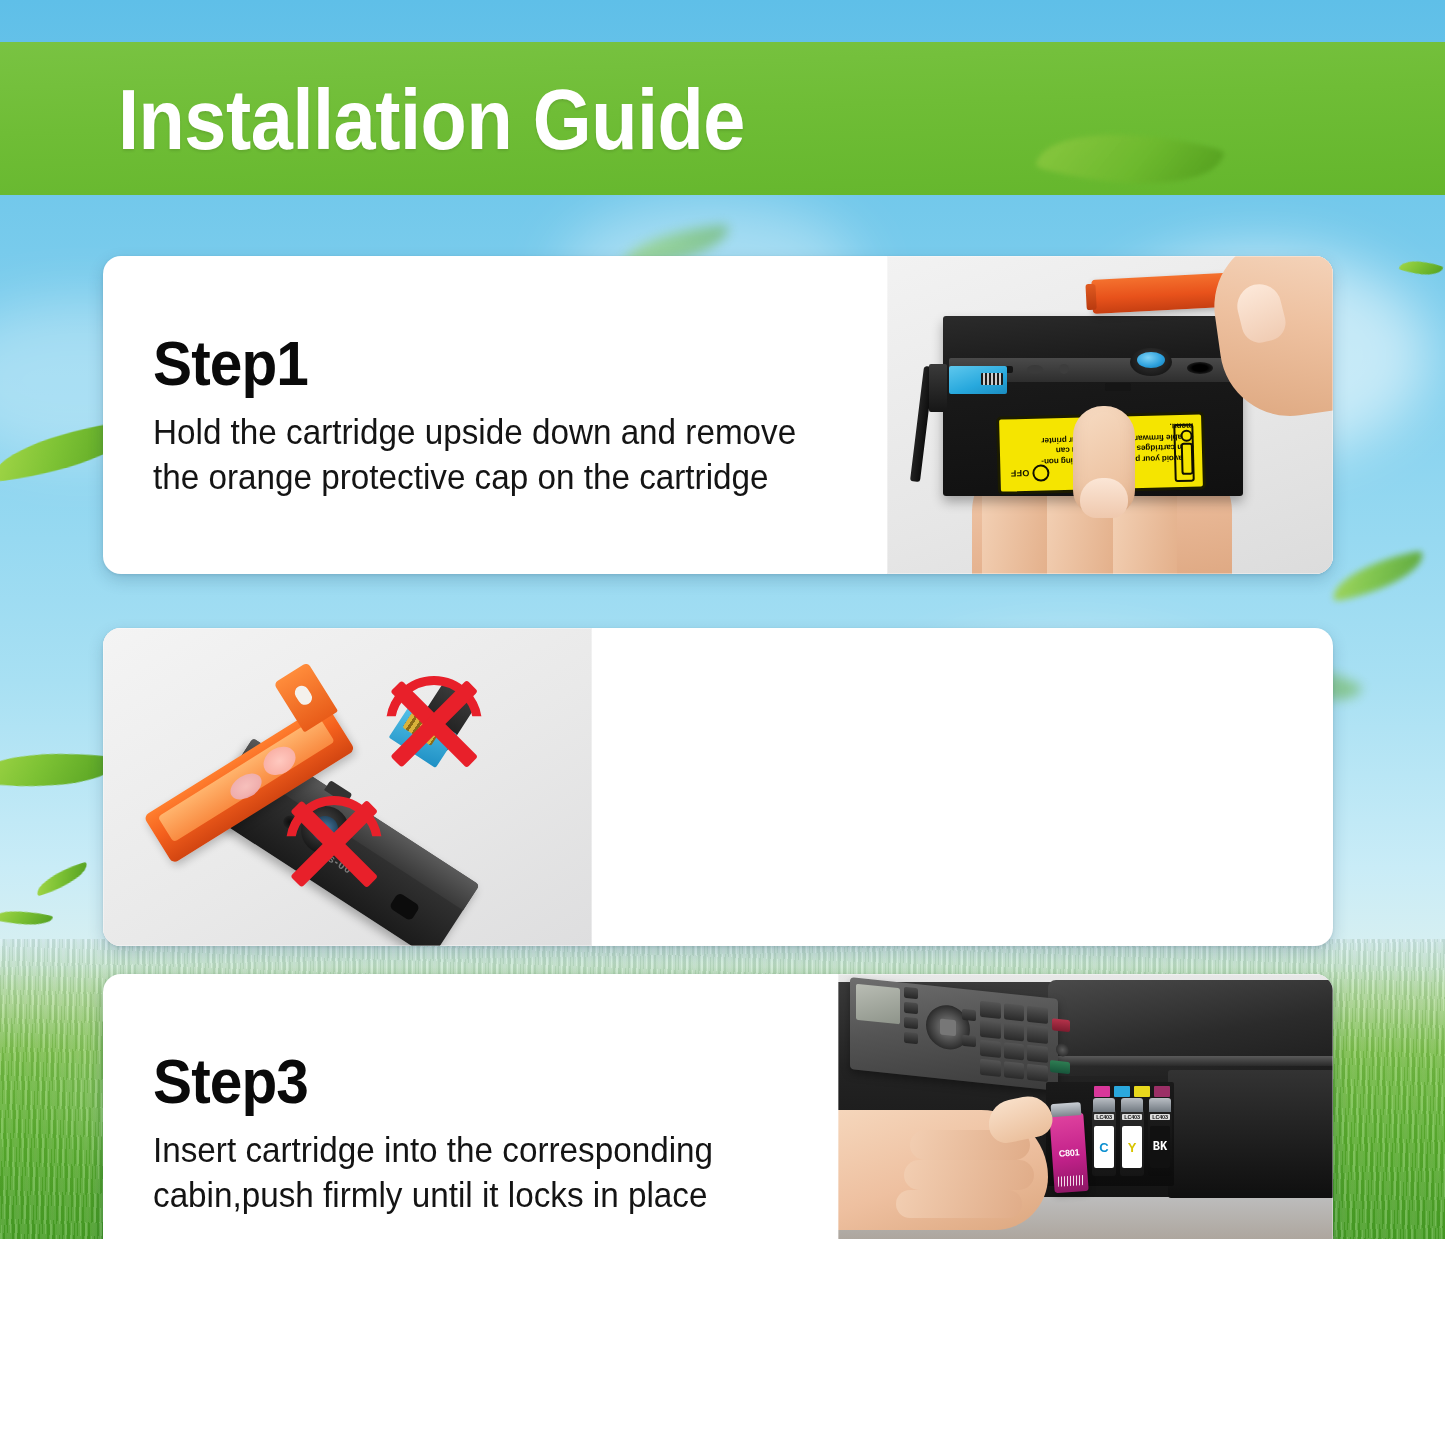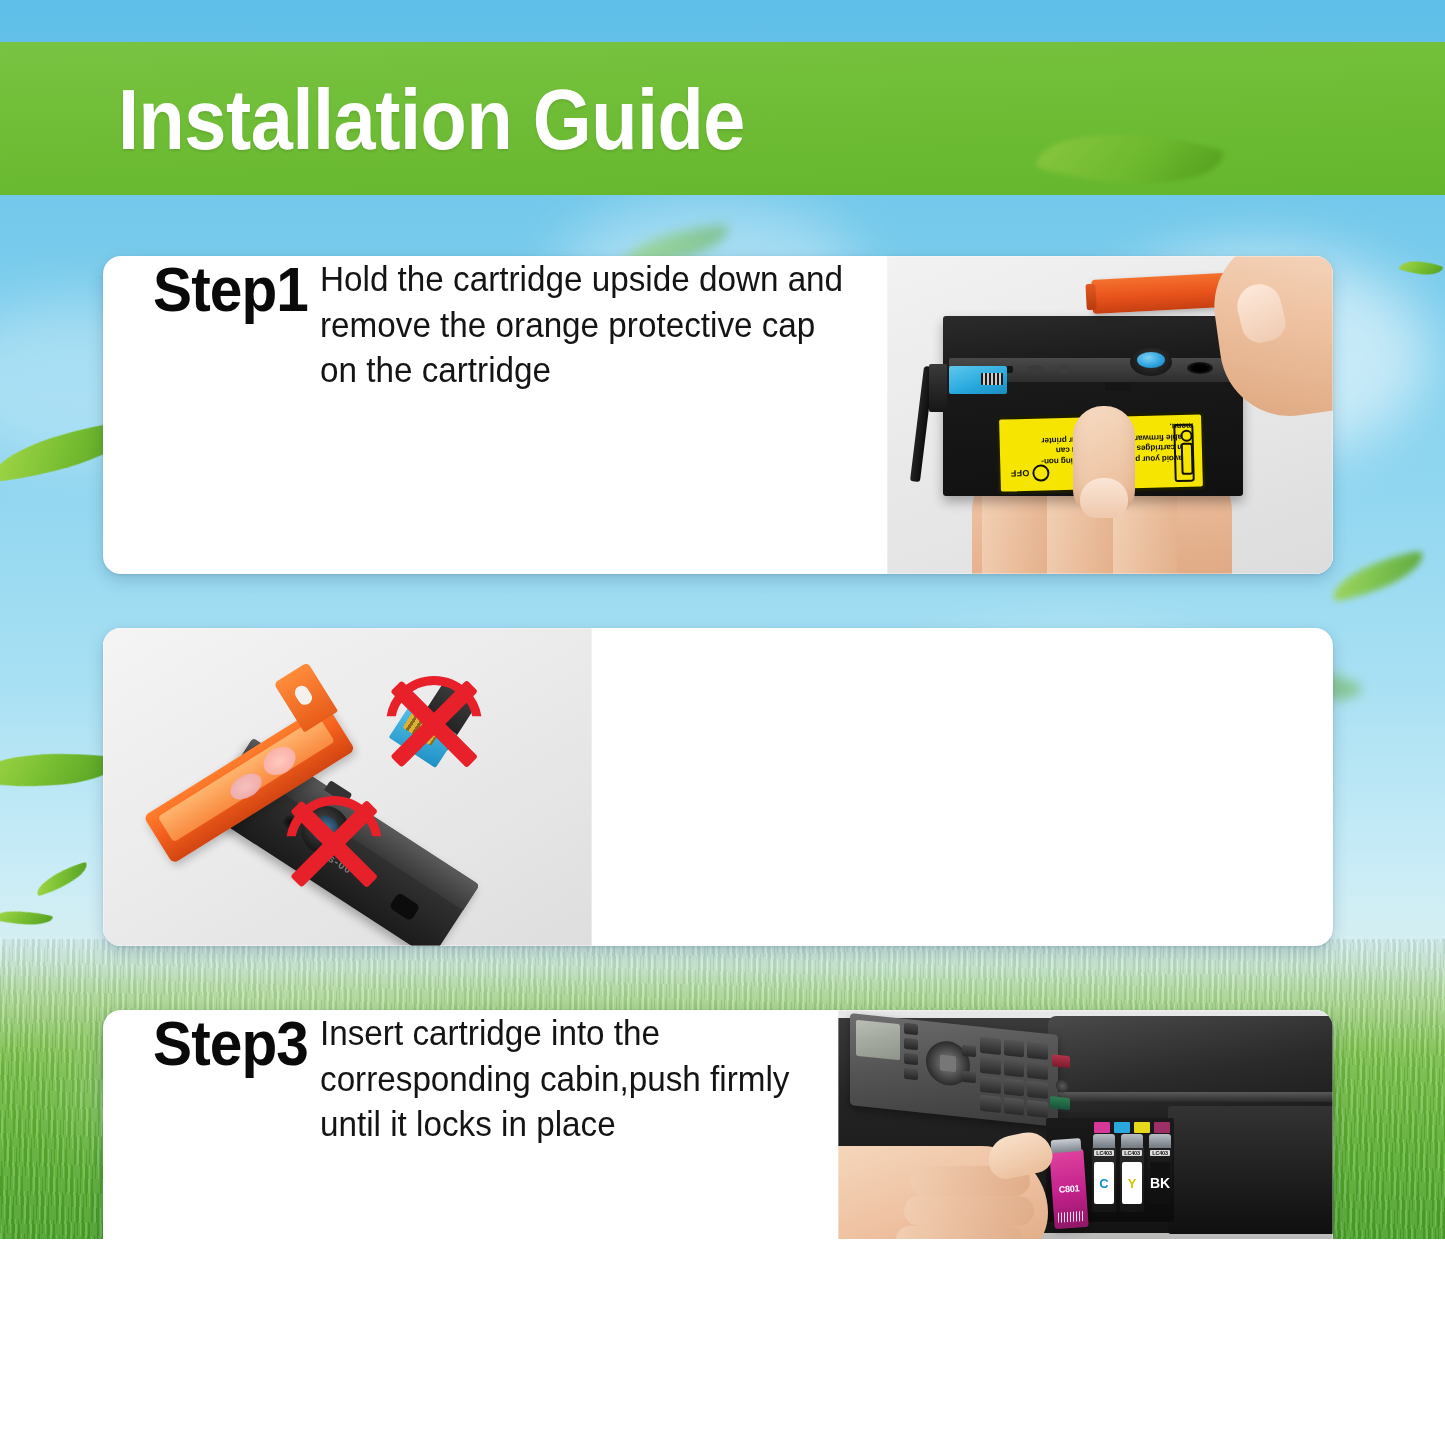--- a/index.html
+++ b/index.html
@@ -52,23 +52,23 @@
   .card {
     position: absolute;
     background: #ffffff;
     border-radius: 18px;
     box-shadow: 0 6px 16px rgba(20,60,90,0.20), 0 1px 3px rgba(20,60,90,0.12);
     overflow: hidden;
     display: flex;
   }
   #card1 { left: 103px; top: 256px;  width: 1230px; height: 318px; }
   #card2 { left: 103px; top: 628px;  width: 1230px; height: 318px; }
-  #card3 { left: 103px; top: 1010px; width: 1230px; height: 318px; }
-
-  .textpane { position: relative; display: flex; flex-direction: row; justify-content: center; }
+  #card3 { left: 103px; top: 974px; width: 1230px; height: 318px; }
+
+  .textpane { position: relative; display: flex; flex-direction: column; justify-content: center; }
   .photo { position: relative; background: #ececec; overflow: hidden; }
 
   #card1 .textpane { width: 784px; padding-left: 50px; }
   #card1 .photo    { width: 446px; }
   #card2 .photo    { width: 489px; }
   #card2 .textpane { width: 741px; padding-left: 136px; }
   #card3 .textpane { width: 735px; padding-left: 50px; }
   #card3 .photo    { width: 495px; }
 
   .step-title {
@@ -338,21 +338,21 @@
   .ctag-k { left:316px; background:#9b2f66; }
 
   .inkc { position:absolute; top:136px; width:24px; height:66px; border-radius:2px 2px 3px 3px; }
   .inkc .cap2 { position:absolute; left:1px; top:-12px; width:22px; height:14px; background: linear-gradient(180deg,#b9bec4,#717981); border-radius:3px 3px 0 0; }
   .inkc .lbl { position:absolute; left:2px; top:16px; width:20px; height:42px; border-radius:2px; display:flex; align-items:center; justify-content:center; font-size:13px; font-weight:bold; }
   #ink-c { left:254px; background: linear-gradient(180deg,#2a2a2a,#151515); }
   #ink-c .lbl { background:#ffffff; color:#0b8fd0; }
   #ink-y { left:282px; background: linear-gradient(180deg,#2a2a2a,#151515); }
   #ink-y .lbl { background:#ffffff; color:#d8c400; }
   #ink-k { left:310px; background: linear-gradient(180deg,#1d1d1d,#0c0c0c); }
-  #ink-k .lbl { background:#111; color:#fff; font-size:14px; }
+  #ink-k .lbl { background:#111; color:#fff; font-size:12px;font-family:Liberation Mono, monospace; }
   .ink-code { position:absolute; left:2px; top:4px; width:20px; font-size:5.5px; font-weight:bold; text-align:center; color:#111; background:#ddd; border-radius:1px; letter-spacing:-0.2px; }
 
   .inkm {
     position:absolute; left:214px; top:140px; width:34px; height:78px;
     background: linear-gradient(175deg,#e0439f 0%, #c2218a 55%, #8e1766 100%);
     border-radius:3px; transform: rotate(-4deg);
     box-shadow: 0 3px 7px rgba(0,0,0,.3);
   }
   .inkm .cap3 { position:absolute; left:2px; top:-11px; width:30px; height:13px; background: linear-gradient(180deg,#c9ced4,#7e868e); border-radius:3px 3px 0 0; }
   .inkm .code { position:absolute; left:3px; top:34px; width:28px; font-size:9px; font-weight:bold; color:#fff; text-align:center; letter-spacing:-0.3px; }

